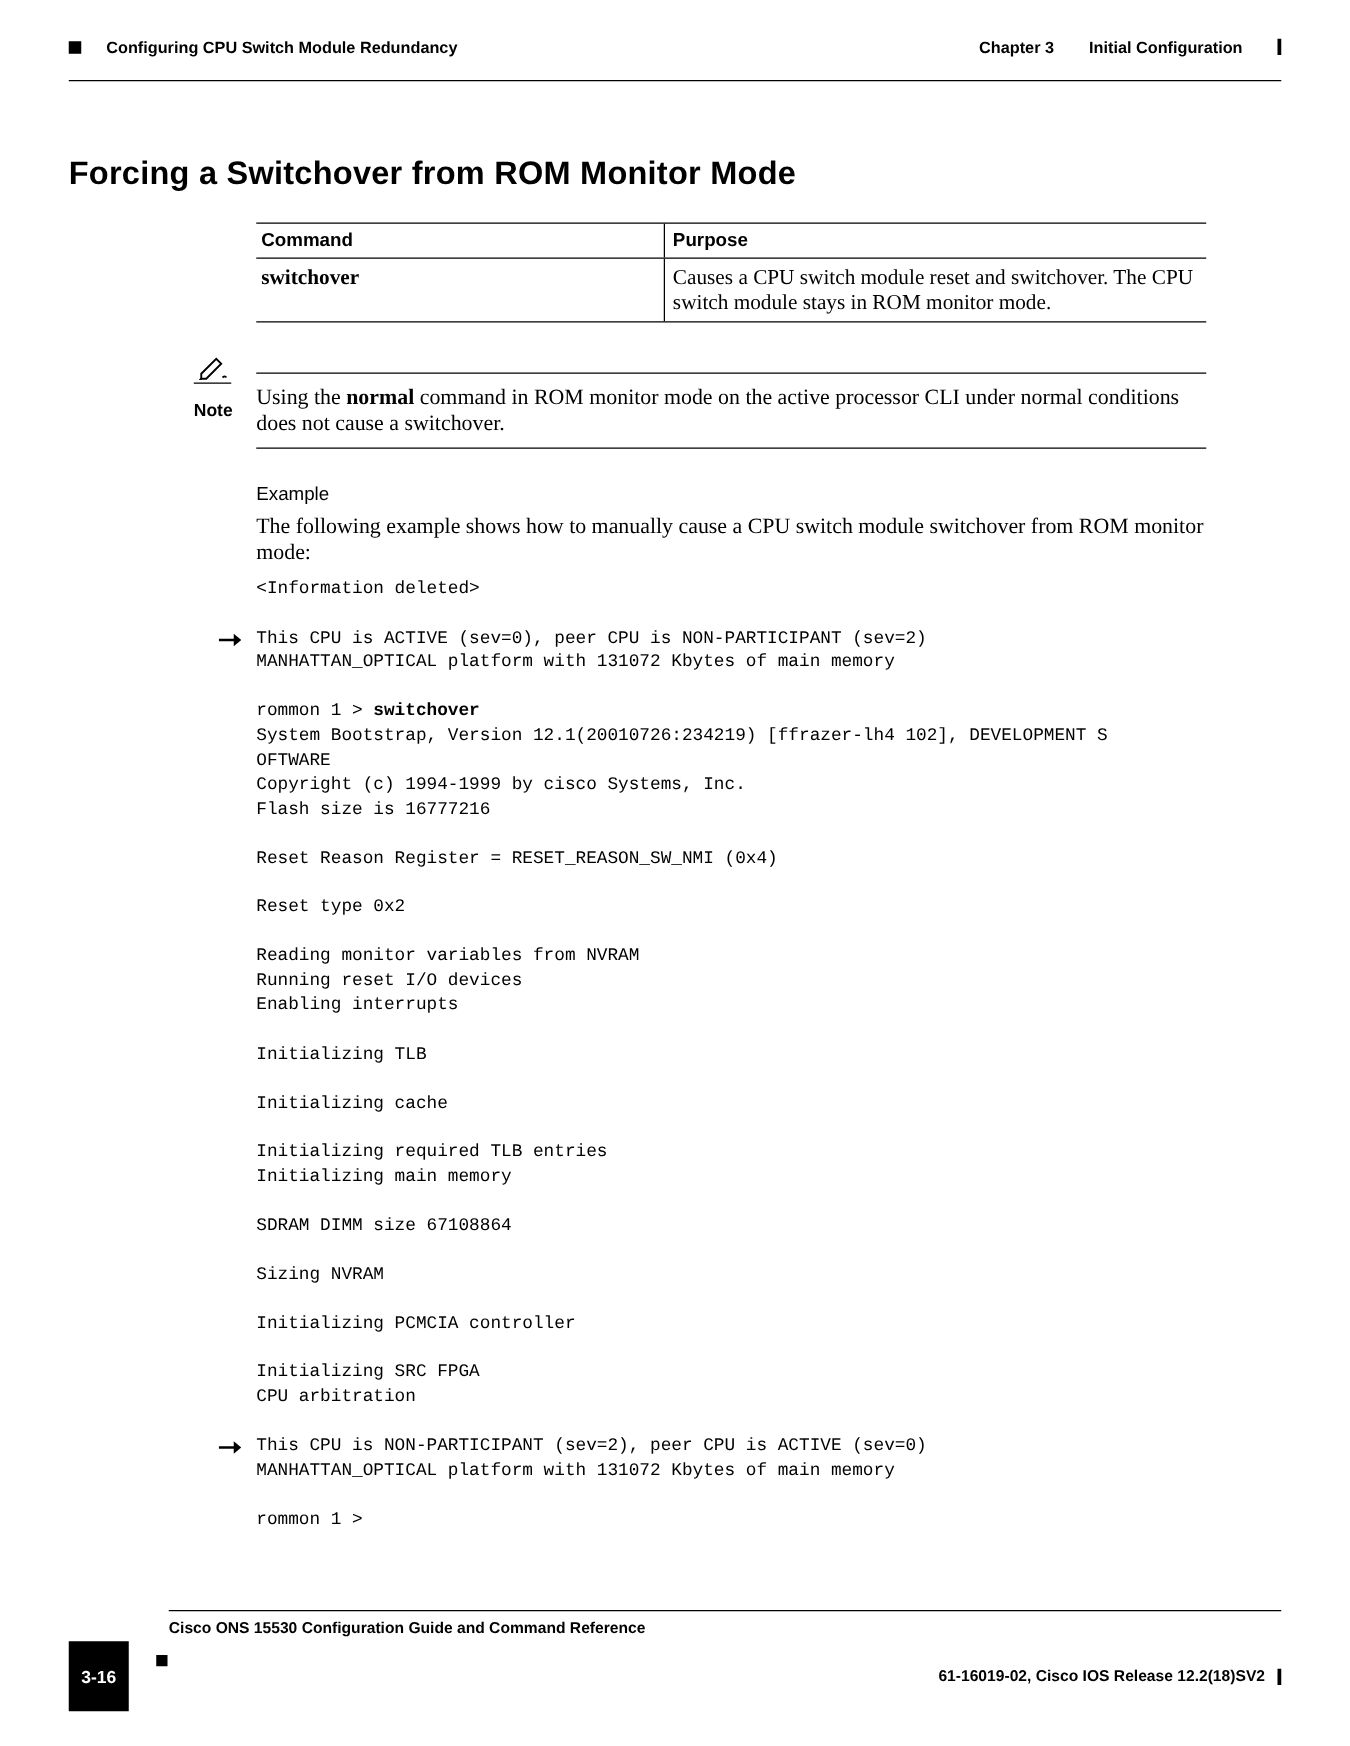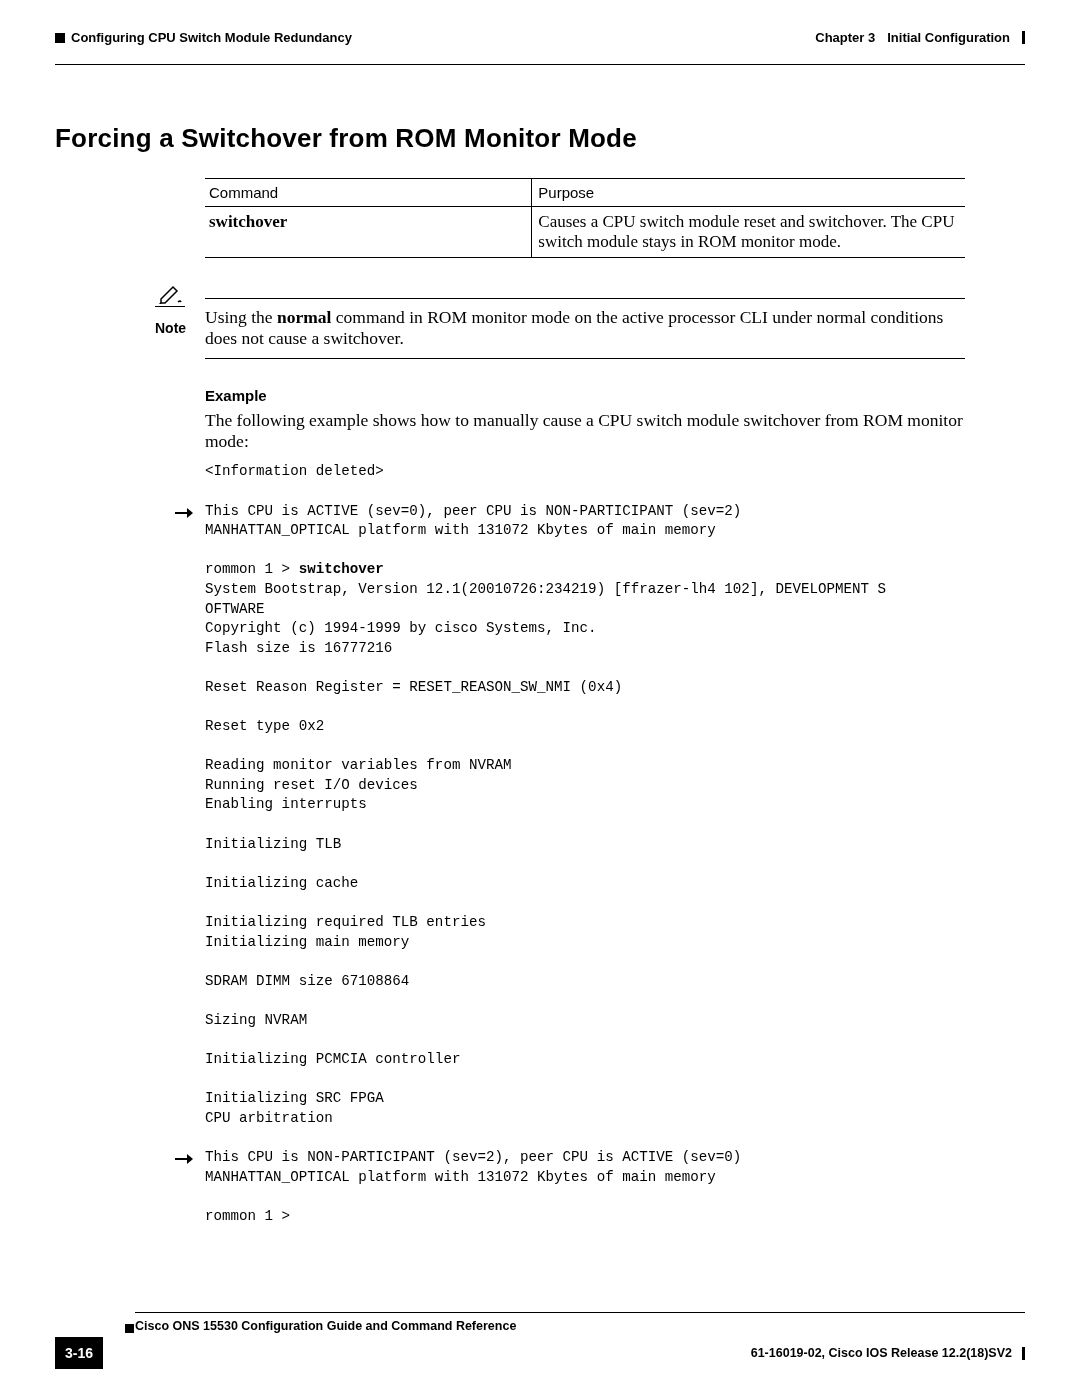--- a/index.html
+++ b/index.html
@@ -22,33 +22,33 @@
     display: flex;
     justify-content: space-between;
     align-items: flex-end;
     font-family: Arial, Helvetica, sans-serif;
     font-size: 13px;
     margin-bottom: 4px;
   }
   .rh-left {
     display: flex;
     align-items: center;
-    gap: 6px;
+    gap: 20px;
     font-weight: bold;
   }
   .rh-square {
     width: 10px;
     height: 10px;
     background: #000;
     display: inline-block;
   }
   .rh-right {
     font-weight: bold;
     display: flex;
-    gap: 12px;
+    gap: 28px;
     align-items: center;
   }
   .rh-right .chap-bar {
     display:inline-block;
     width:3px;
     height:13px;
     background:#000;
     vertical-align:middle;
   }
   .top-rule {
@@ -87,21 +87,21 @@
     border-bottom: 1px solid #000;
     border-left: none;
     border-right: none;
     padding: 5px 8px 5px 4px;
     font-size: 17px;
     vertical-align: top;
     text-align: left;
   }
   table.cmd-table thead th {
     font-family: Arial, Helvetica, sans-serif;
-    font-weight: normal;
+    font-weight: bold;
     font-size: 15px;
     margin-top: 28px;
   }
   table.cmd-table tbody td.cmd {
     font-weight: bold;
   }
   table.cmd-table th:first-child,
   table.cmd-table td:first-child {
     width: 43%;
   }
@@ -142,21 +142,21 @@
     margin-left: 50px;
     border-top: 1px solid #000;
     border-bottom: 1px solid #000;
     padding: 8px 0 8px 0;
     font-size: 17.5px;
     line-height: 1.22;
   }
   .note-body b { font-weight: bold; }
   .section-h {
     font-family: Arial, Helvetica, sans-serif;
-    font-weight: bold;
+    font-weight: normal;
     font-size: 15px;
     margin: 18px 0 6px 0;
   }
   pre.code {
     font-family: "Courier New", Courier, monospace;
     font-size: 14.2px;
     line-height: 1.38;
     white-space: pre;
     margin: 8px 0 0 0;
   }
@@ -193,21 +193,21 @@
     font-family: Arial, Helvetica, sans-serif;
     font-size: 12.5px;
     font-weight: bold;
   }
   .footer-book {
     margin-left: 80px;
   }
   .pagenum-box {
     background: #000;
     color: #fff;
-    padding: 8px 10px;
+    padding: 20px 10px;
     font-size: 14px;
     font-family: Arial, Helvetica, sans-serif;
     font-weight: bold;
   }
   .footer-bottom {
     display: flex;
     align-items: center;
     gap: 10px;
   }
   .footer-right-bar {

